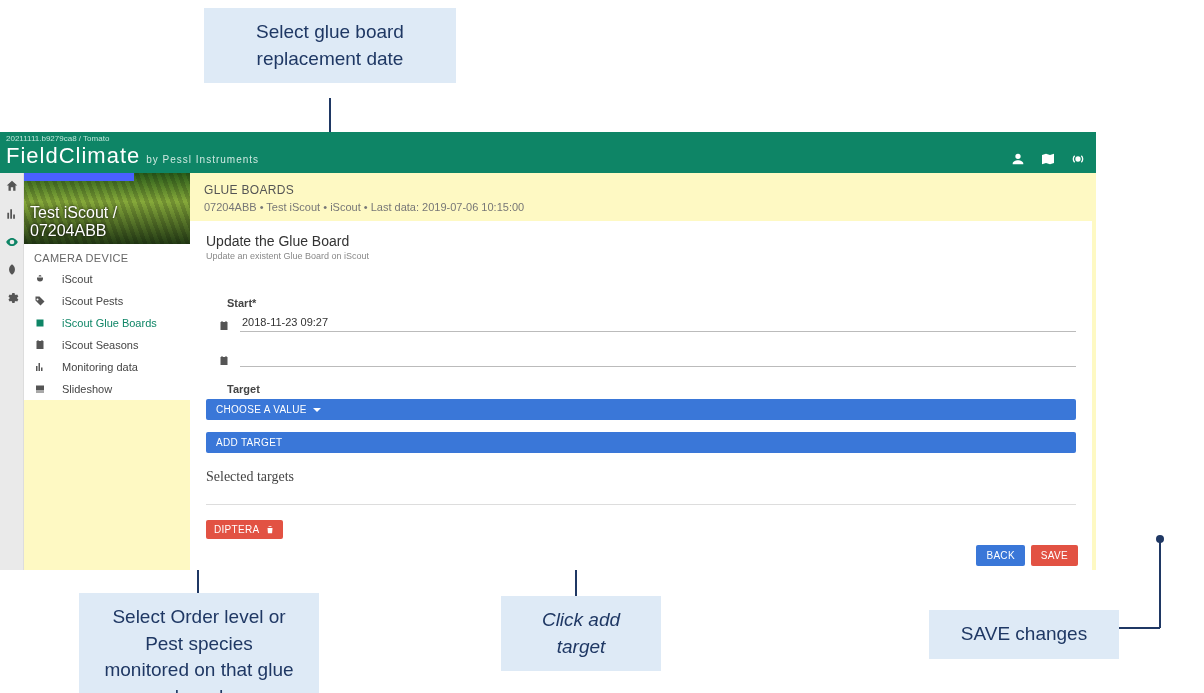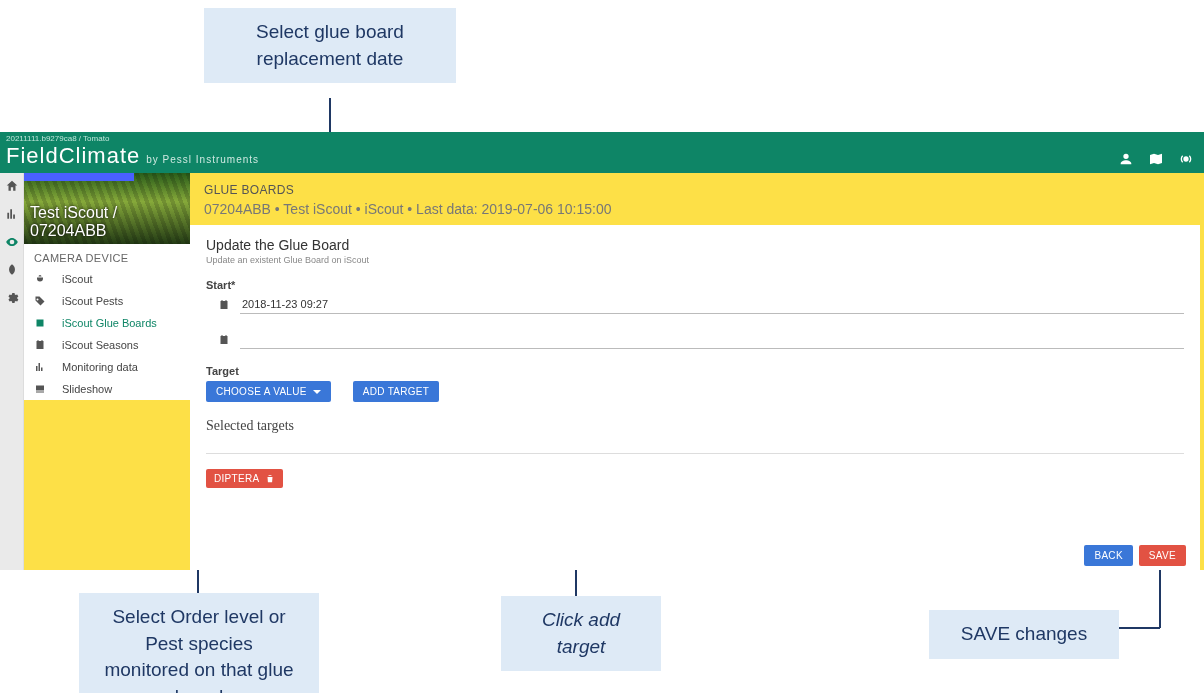--- a/index.html
+++ b/index.html
@@ -25,23 +25,23 @@
 .connector {
   position: absolute;
   pointer-events: none;
 }
 
 
 .app {
   position: absolute;
   top: 132px;
   left: 0;
-  width: 1204px;
+  width: 1096px;
   height: 438px;
-  background: #fde047;
+  background: #fef9c3;
 }
 
 
 .topbar {
   position: relative;
   height: 41px;
   background: #0e8566;
   color: #fff;
   display: flex;
   align-items: flex-end;
@@ -157,50 +157,51 @@
   flex-direction: column;
 }
 .crumb {
   padding: 10px 14px 4px;
   font-size: 12px;
   color: #555;
   letter-spacing: .3px;
 }
 .subcrumb {
   padding: 0 14px 8px;
-  font-size: 14px;
+  font-size: 11px;
   color: #777;
 }
 .card {
   background: #fff;
   margin: 0 0 0 0;
   flex: 1;
   position: relative;
   padding: 12px 16px;
 }
 .card h3 {
   font-size: 14px;
   font-weight: 500;
   color: #333;
   margin-bottom: 2px;
 }
 .card .h3sub {
   font-size: 9px;
   color: #888;
-  margin-bottom: 14px;
+  margin-bottom: 36px;
 }
 .field-label {
   font-size: 11px;
   color: #444;
   margin-bottom: 4px;
   font-weight: 600;
+  margin-left: 21px;
 }
 .field-row {
   display: flex;
-  align-items: center;
+  align-items: flex-end;
   gap: 10px;
   margin-bottom: 16px;
 }
 .cal-ico {
   width: 12px; height: 12px; fill: #555;
   margin-left: 12px;
 }
 .date-input {
   flex: 1;
   border: none;
@@ -217,21 +218,21 @@
   padding: 5px 10px;
   font-size: 10px;
   color: #fff;
   border: none;
   border-radius: 2px;
   cursor: pointer;
   letter-spacing: .3px;
 }
 .btn-blue { background: #3a77d8; }
 .btn-blue.caret::after { content: ""; margin-left: 6px; border: 4px solid transparent; border-top-color: #fff; transform: translateY(2px); }
-.btn-row { display: flex; gap: 22px; }
+.btn-row { display: flex; gap: 12px; flex-direction: column; }
 .sel-title {
   font-size: 14px;
   color: #444;
   margin-top: 16px;
   padding-bottom: 19px;
   border-bottom: 1px solid #ddd;
   margin-bottom: 14px;
   font-family: Liberation Serif, serif;
 }
 .chip {

